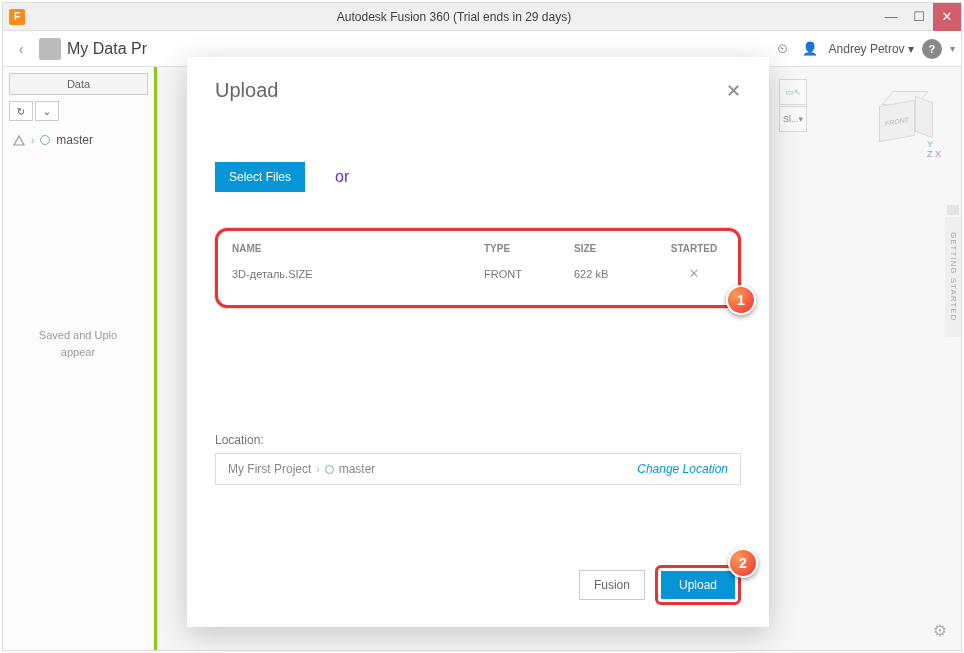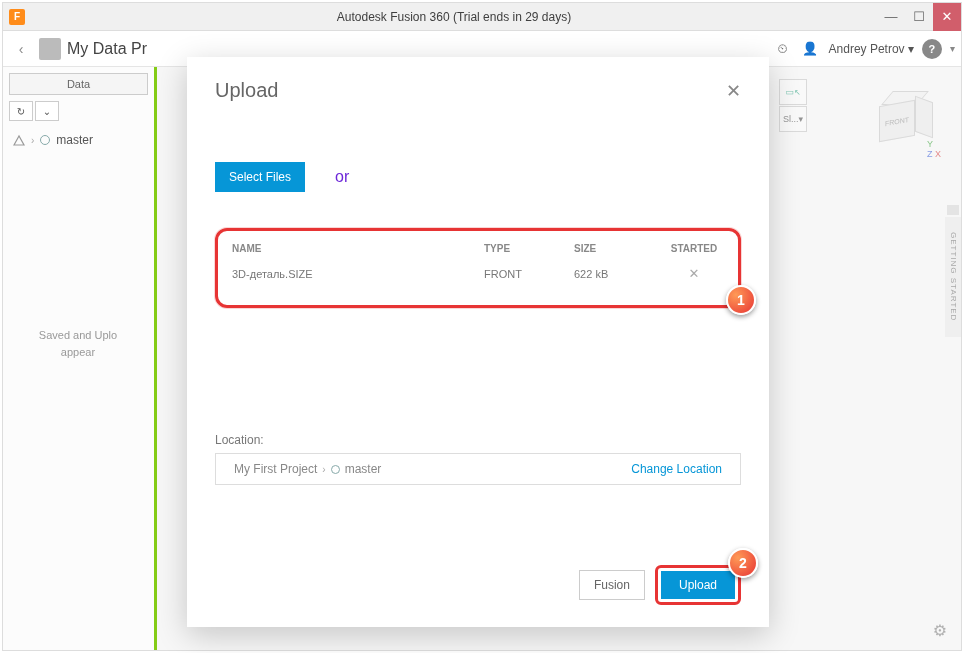--- a/index.html
+++ b/index.html
@@ -57,24 +57,24 @@
 .doc-icon.mid { transform: translateY(-4px); }
 .file-list { margin-top: 36px; border: 3px solid #e73434; border-radius: 12px; padding: 8px 6px 20px 6px; position: relative; box-shadow: 0 0 0 1px rgba(231,52,52,0.2); }
 .file-head, .file-row { display: grid; grid-template-columns: 1fr 90px 90px 60px; font-size: 11px; padding: 4px 8px; align-items: center; }
 .file-head { color: #888; font-weight: bold; font-size: 10px; }
 .file-row { color: #777; padding-top: 8px; }
 .remove-x { text-align: center; color: #aaa; cursor: pointer; font-size: 13px; }
 .callout { position: absolute; width: 30px; height: 30px; border-radius: 50%; background: radial-gradient(circle at 30% 30%, #ff9a56, #e73434); border: 2px solid #fff; box-shadow: 0 2px 5px rgba(0,0,0,0.4); color: #fff; font-weight: bold; display: flex; align-items: center; justify-content: center; font-size: 14px; }
 .callout-1 { right: -18px; bottom: -10px; }
 .location-section { margin-top: 125px; }
 .loc-label { font-size: 12px; color: #777; margin-bottom: 6px; }
-.loc-box { border: 1px solid #ddd; padding: 8px 18px; display: flex; justify-content: space-between; align-items: center; font-size: 12px; }
+.loc-box { border: 1px solid #ddd; padding: 8px 12px; display: flex; justify-content: space-between; align-items: center; font-size: 12px; }
 .loc-path { color: #888; display: flex; align-items: center; gap: 5px; }
 .loc-sep { color: #aaa; font-size: 10px; }
-.change-loc { color: #0696d7; cursor: pointer; }
+.change-loc { color: #0696d7; cursor: pointer; font-style: italic; }
 .modal-footer { position: absolute; bottom: 22px; right: 28px; display: flex; gap: 10px; align-items: center; }
 .cancel-btn { background: #fff; border: 1px solid #ccc; color: #666; padding: 7px 14px; font-size: 12px; cursor: pointer; }
 .upload-wrap { border: 3px solid #e73434; border-radius: 6px; padding: 3px; position: relative; }
 .upload-btn { background: #0696d7; color: #fff; border: none; padding: 7px 18px; font-size: 12px; cursor: pointer; }
 .callout-2 { position: absolute; top: -20px; right: -20px; }
 </style>
 </head>
 <body>
 
 <div class="outer-border">

